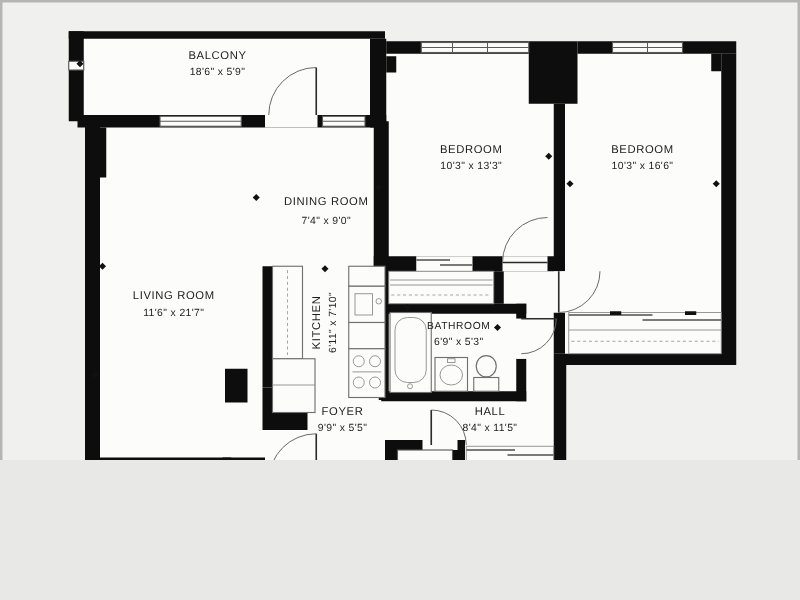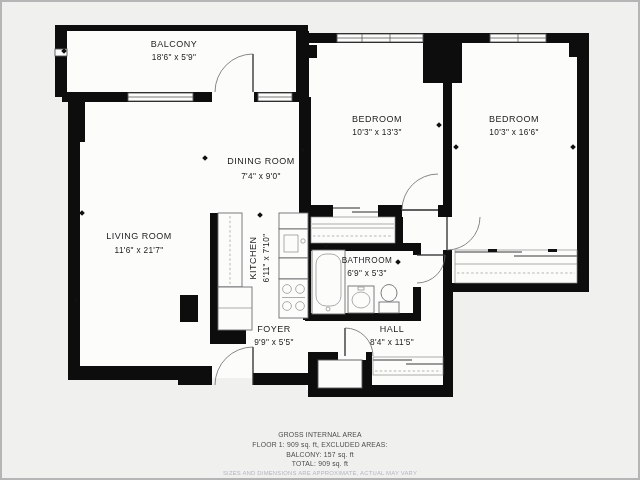--- a/index.html
+++ b/index.html
@@ -1,16 +1,16 @@
 <!DOCTYPE html>
 <html><head>
 <meta charset="utf-8">
 <style>
   html,body{margin:0;padding:0;background:#e8e8e6;}
-  .stage{width:640px;height:480px;position:relative;background:#f0f0ee;overflow:hidden;
+  .stage{width:640px;height:368px;position:relative;background:#f0f0ee;overflow:hidden;
          font-family:"Liberation Sans", sans-serif;}
   svg{display:block}
   .wall{fill:#0d0d0d;stroke:none}
   .roomfill{fill:#fcfcfb;stroke:none}
   .winbox{fill:#fcfcfb;stroke:#5a5a5a;stroke-width:0.9}
   .winline{stroke:#5a5a5a;stroke-width:0.8;fill:none}
   .gap{fill:#fcfcfb;stroke:none}
   .fixture{fill:#fcfcfb;stroke:#6f6f6f;stroke-width:0.9}
   .fixture-thin{fill:none;stroke:#8a8a8a;stroke-width:0.7}
   .dash{stroke:#9a9a9a;stroke-width:0.7;stroke-dasharray:2.5 2.2;fill:none}

